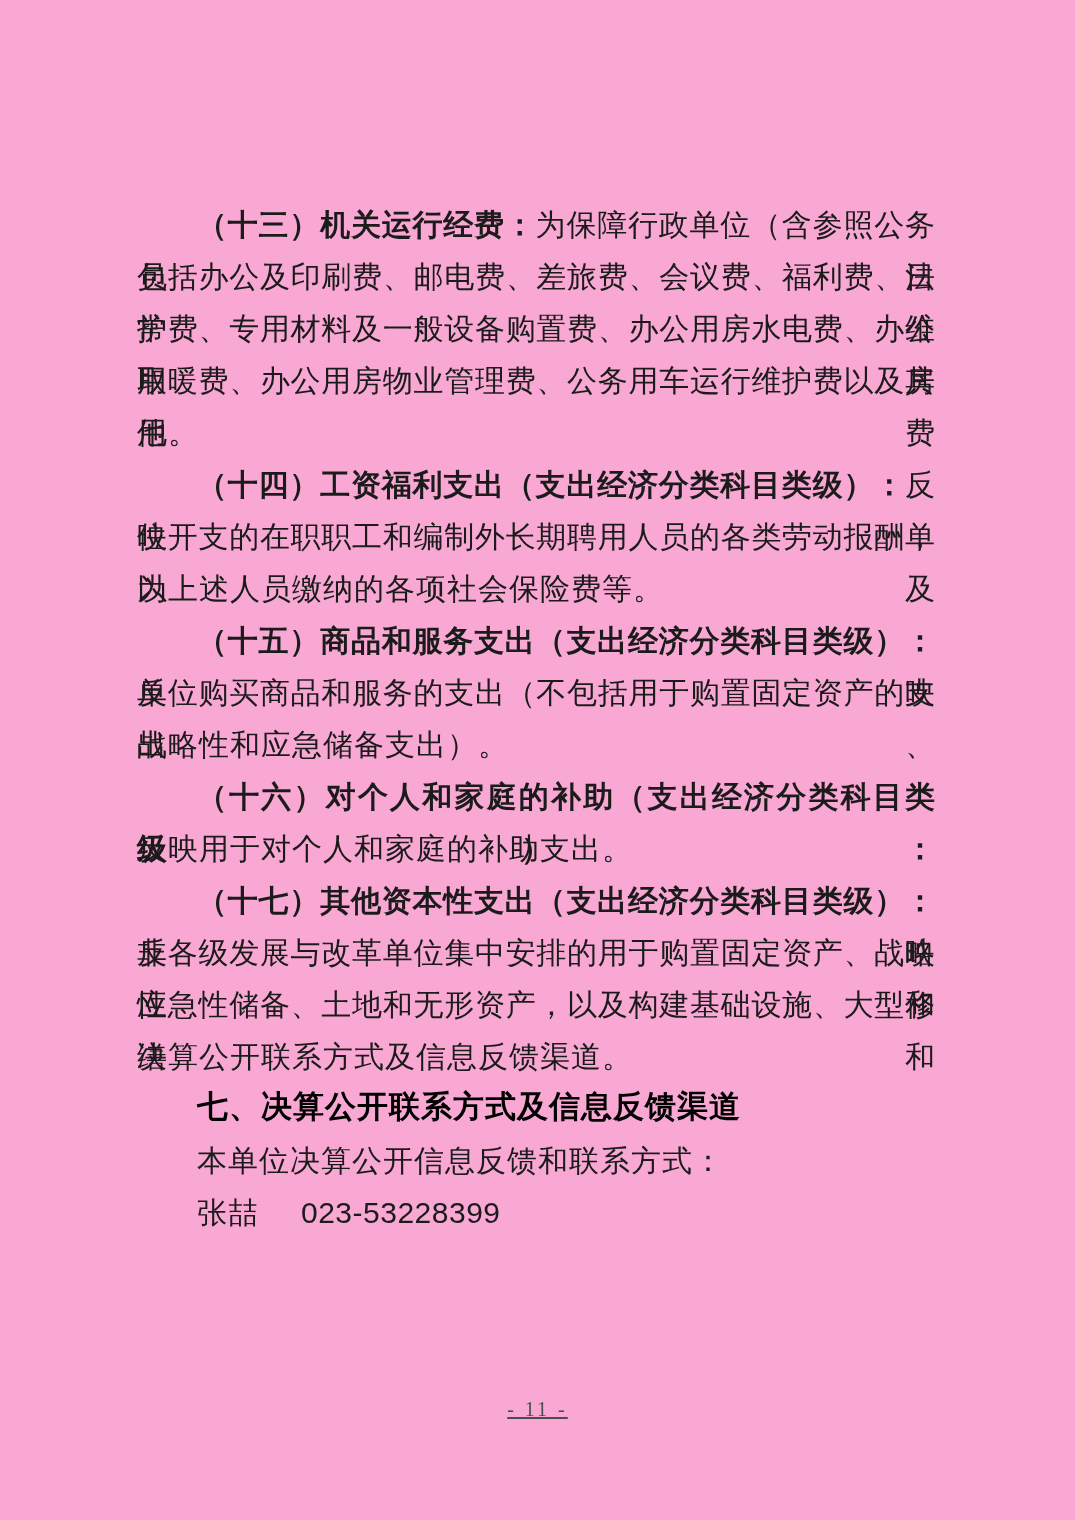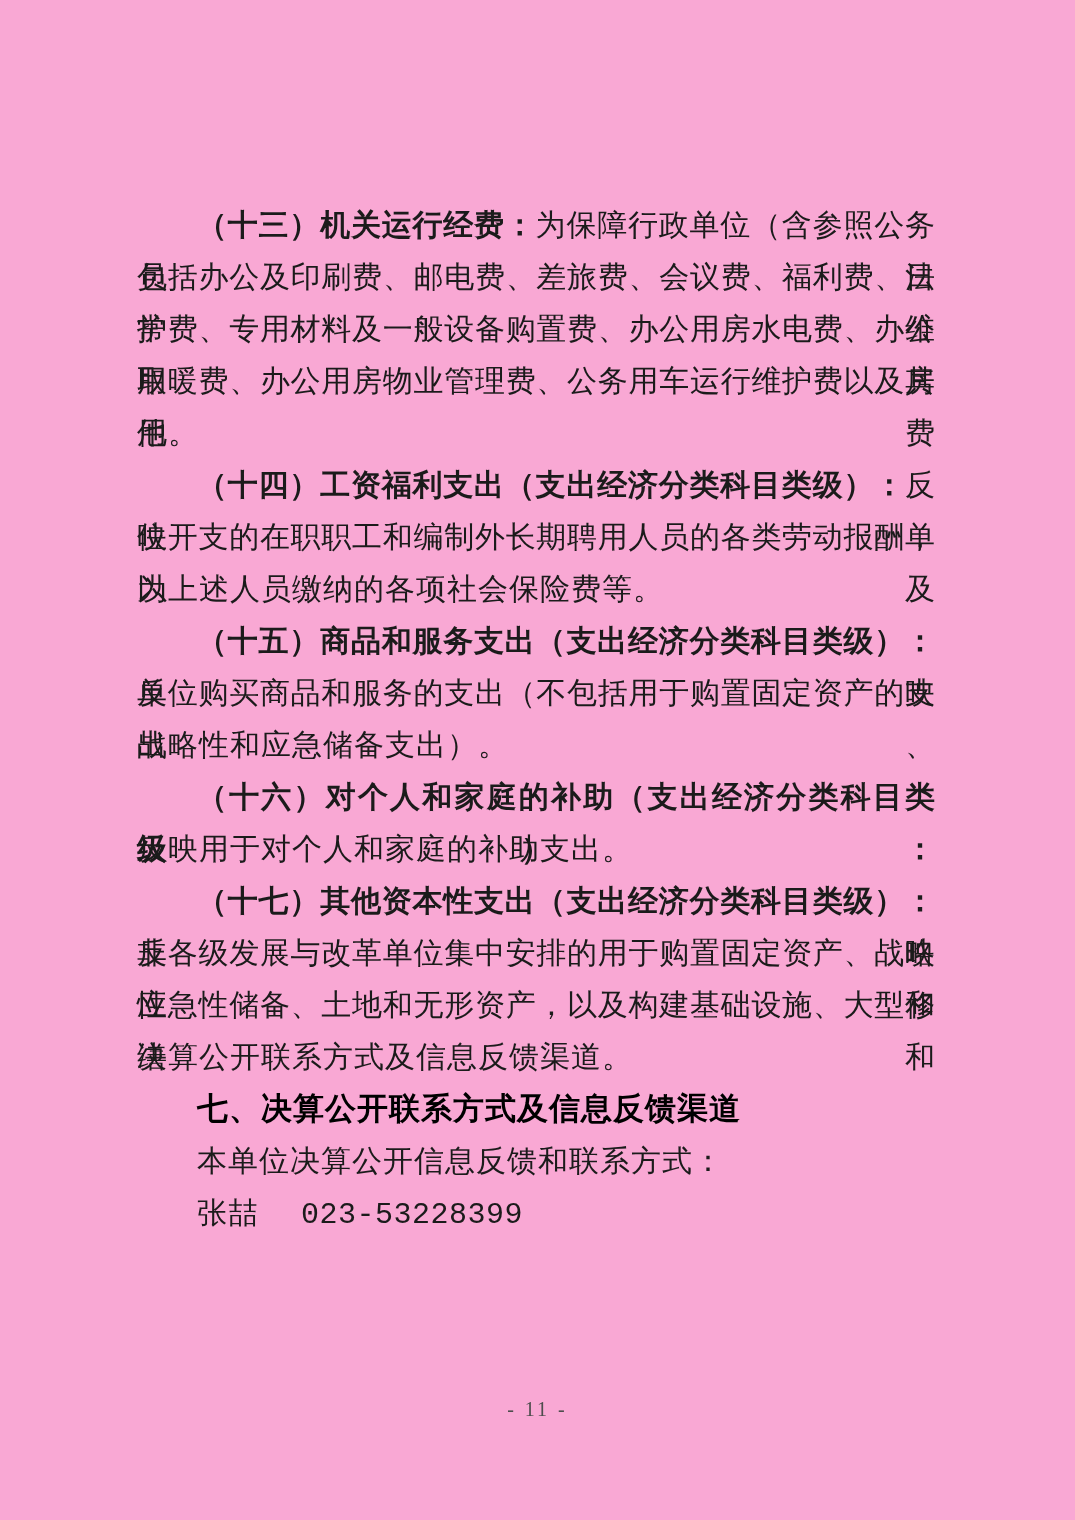--- a/index.html
+++ b/index.html
@@ -36,41 +36,42 @@
     text-align-last: justify;
     letter-spacing: 0;
   }
   .line.indent {
     text-indent: 60px;
   }
   .line .lead {
     font-weight: bold;
   }
   .line.heading {
-    font-family: Liberation Sans, sans-serif;
+    font-family: Liberation Mono, monospace;
     font-weight: bold;
     font-size: 31px;
     color: #000000;
   }
   .line.contact .phone {
     margin-left: 42px;
-    font-family: Liberation Mono, monospace;
+    font-family: Liberation Sans, sans-serif;
     letter-spacing: 0.5px;
     margin-top: 33px;
   }
   .footer {
     position: absolute;
     top: 1398px;
     left: 0;
     width: 100%;
     text-align: center;
     font-size: 20px;
     color: #4d4d4d;
     letter-spacing: 3px;
     font-family: "Liberation Serif", "DejaVu Serif", serif;
+    text-decoration: underline;
   }
 </style>
 </head>
 <body>
 
 <div class="page">
   <div class="text-body" id="text-body">
       <div class="line justify indent"><span class="lead">（十三）机关运行经费：</span><span>为保障行政单位（含参照公务员法</span></div>
       <div class="line justify"><span>包括办公及印刷费、邮电费、差旅费、会议费、福利费、日常维</span></div>
       <div class="line justify"><span>护费、专用材料及一般设备购置费、办公用房水电费、办公用房</span></div>

